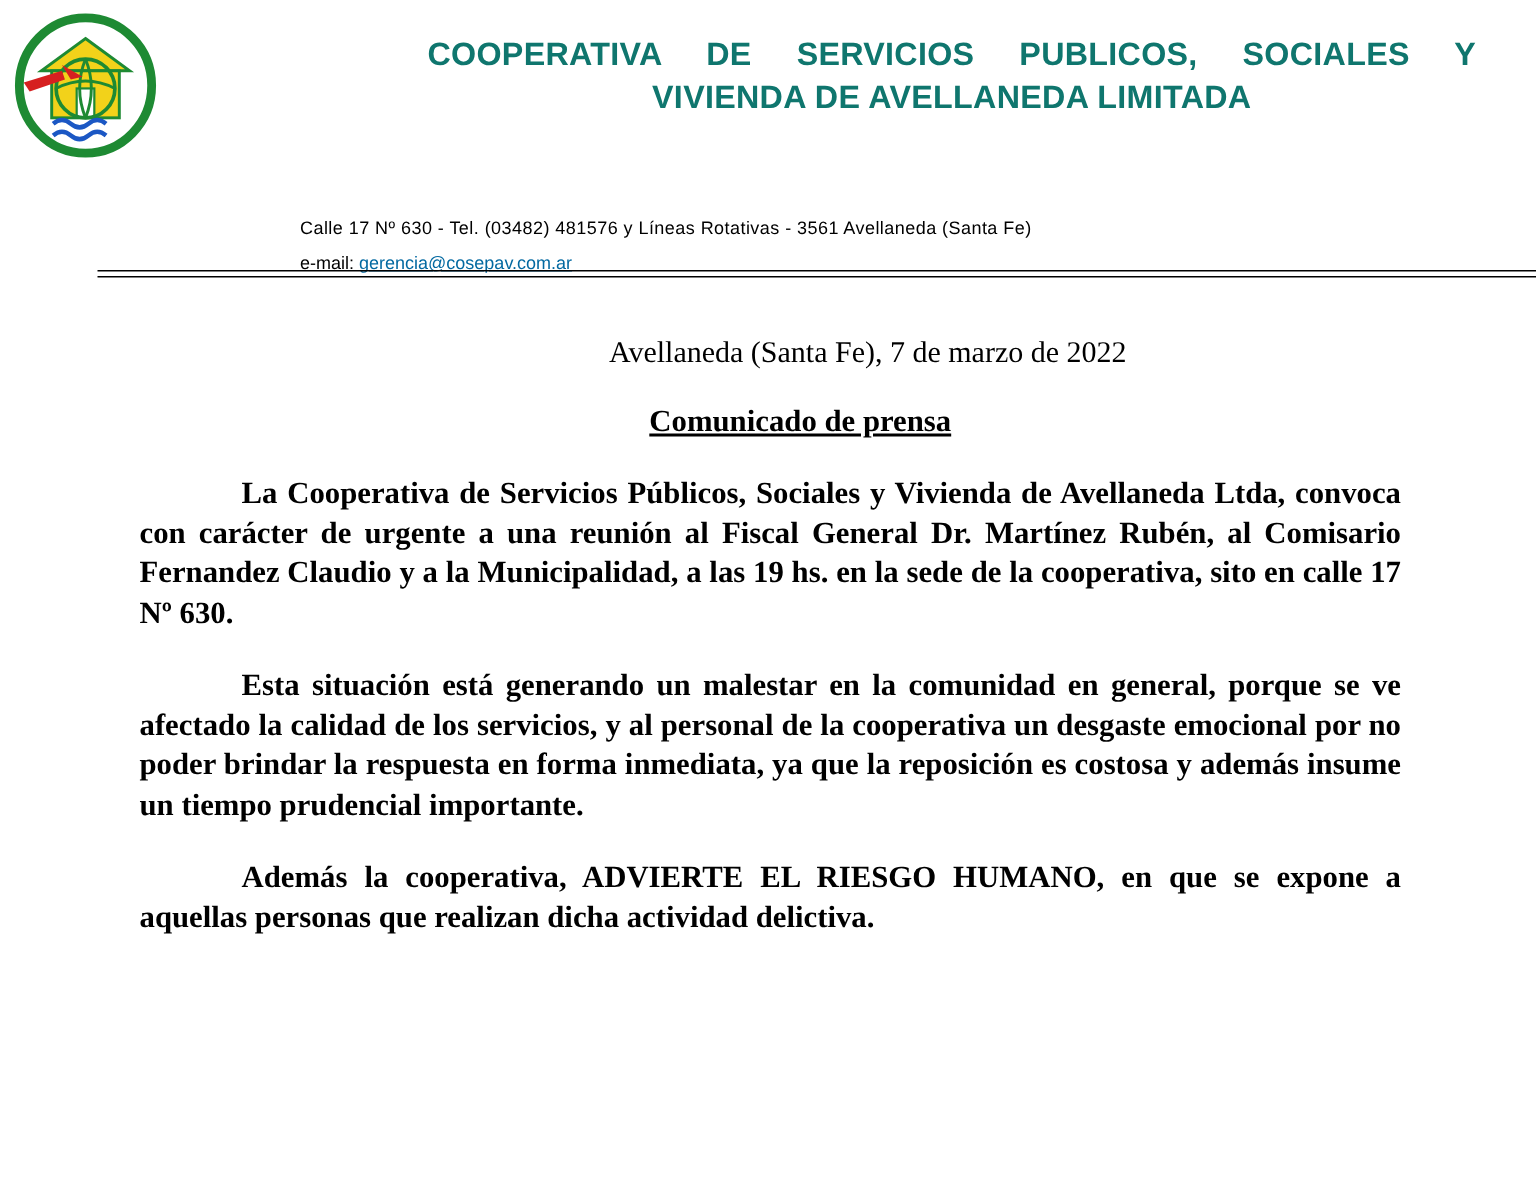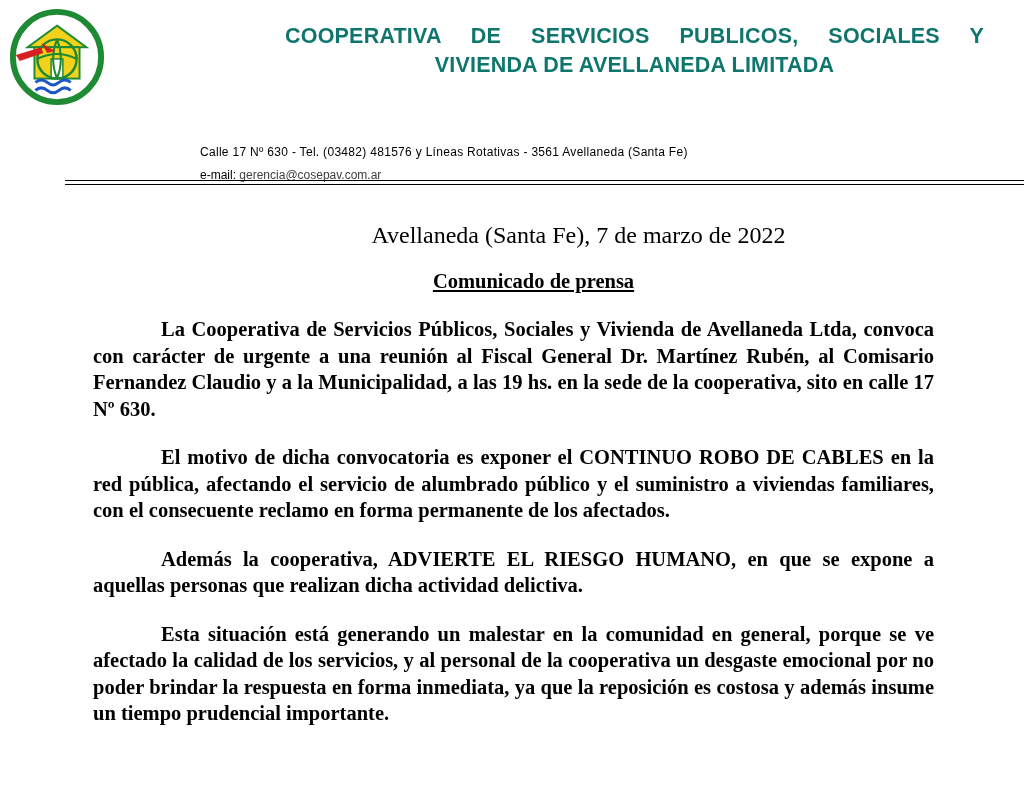--- a/index.html
+++ b/index.html
@@ -62,21 +62,21 @@
     white-space: nowrap;
     margin-top: 24px;
   }
   .contact .line1 {
     letter-spacing: 0.3px;
   }
   .contact .line2 {
     margin-top: 2px;
   }
   .contact a {
-    color: #404040;
+    color: #0369a1;
     text-decoration: underline;
   }
 
   
   .rule-top {
     position: absolute;
     left: 65px;
     right: 0;
     top: 180px;
     height: 1px;
@@ -99,21 +99,21 @@
     top: 210px;
     font-family: "Liberation Serif", serif;
     font-size: 20.5px;
     line-height: 26px;
   }
   .date-line {
     text-align: center;
     margin-left: 130px;
     margin-top: 12px;
     margin-bottom: 20px;
-    font-size: 24px;
+    font-size: 20px;
   }
   .subject {
     text-align: center;
     margin-left: 40px;
     font-weight: bold;
     text-decoration: underline;
     font-size: 20.5px;
     margin-bottom: 22px;
   }
   p.para {
@@ -179,17 +179,16 @@
 <div class="rule-top"></div>
 <div class="rule-bottom"></div>
 
 <div class="doc-body">
 
   <div class="date-line">Avellaneda  (Santa  Fe), 7 de marzo  de 2022</div>
 
   <div class="subject">Comunicado  de prensa</div>
 
   <p class="para">La  Cooperativa  de  Servicios  Públicos,  Sociales  y  Vivienda  de  Avellaneda  Ltda, convoca con carácter de urgente a una reunión al Fiscal General Dr. Martínez Rubén, al Comisario Fernandez Claudio y a la Municipalidad, a las 19 hs. en la sede de la cooperativa, sito en calle 17 Nº 630.</p>
-  <p class="para">El motivo de dicha convocatoria es exponer el CONTINUO ROBO DE CABLES en la   red pública, afectando el  servicio  de  alumbrado  público  y  el  suministro  a  viviendas familiares, con el consecuente reclamo en forma permanente de los afectados.</p>
+  <p class="para">Esta situación está generando un malestar en la comunidad en general, porque se ve afectado la calidad de los servicios, y al personal de la cooperativa un desgaste emocional por no poder brindar la respuesta en forma inmediata, ya que la reposición es costosa y además insume un tiempo prudencial importante.</p>
   <p class="para">Además la cooperativa, ADVIERTE EL RIESGO HUMANO, en que se expone a aquellas personas que realizan dicha  actividad  delictiva.</p>
-  <p class="para">Esta situación está generando un malestar en la comunidad en general, porque se ve afectado la calidad de los servicios, y al personal de la cooperativa un desgaste emocional por no poder brindar la respuesta en forma inmediata, ya que la reposición es costosa y además insume un tiempo prudencial importante.</p>
 
 </div>
 
 </body></html>

